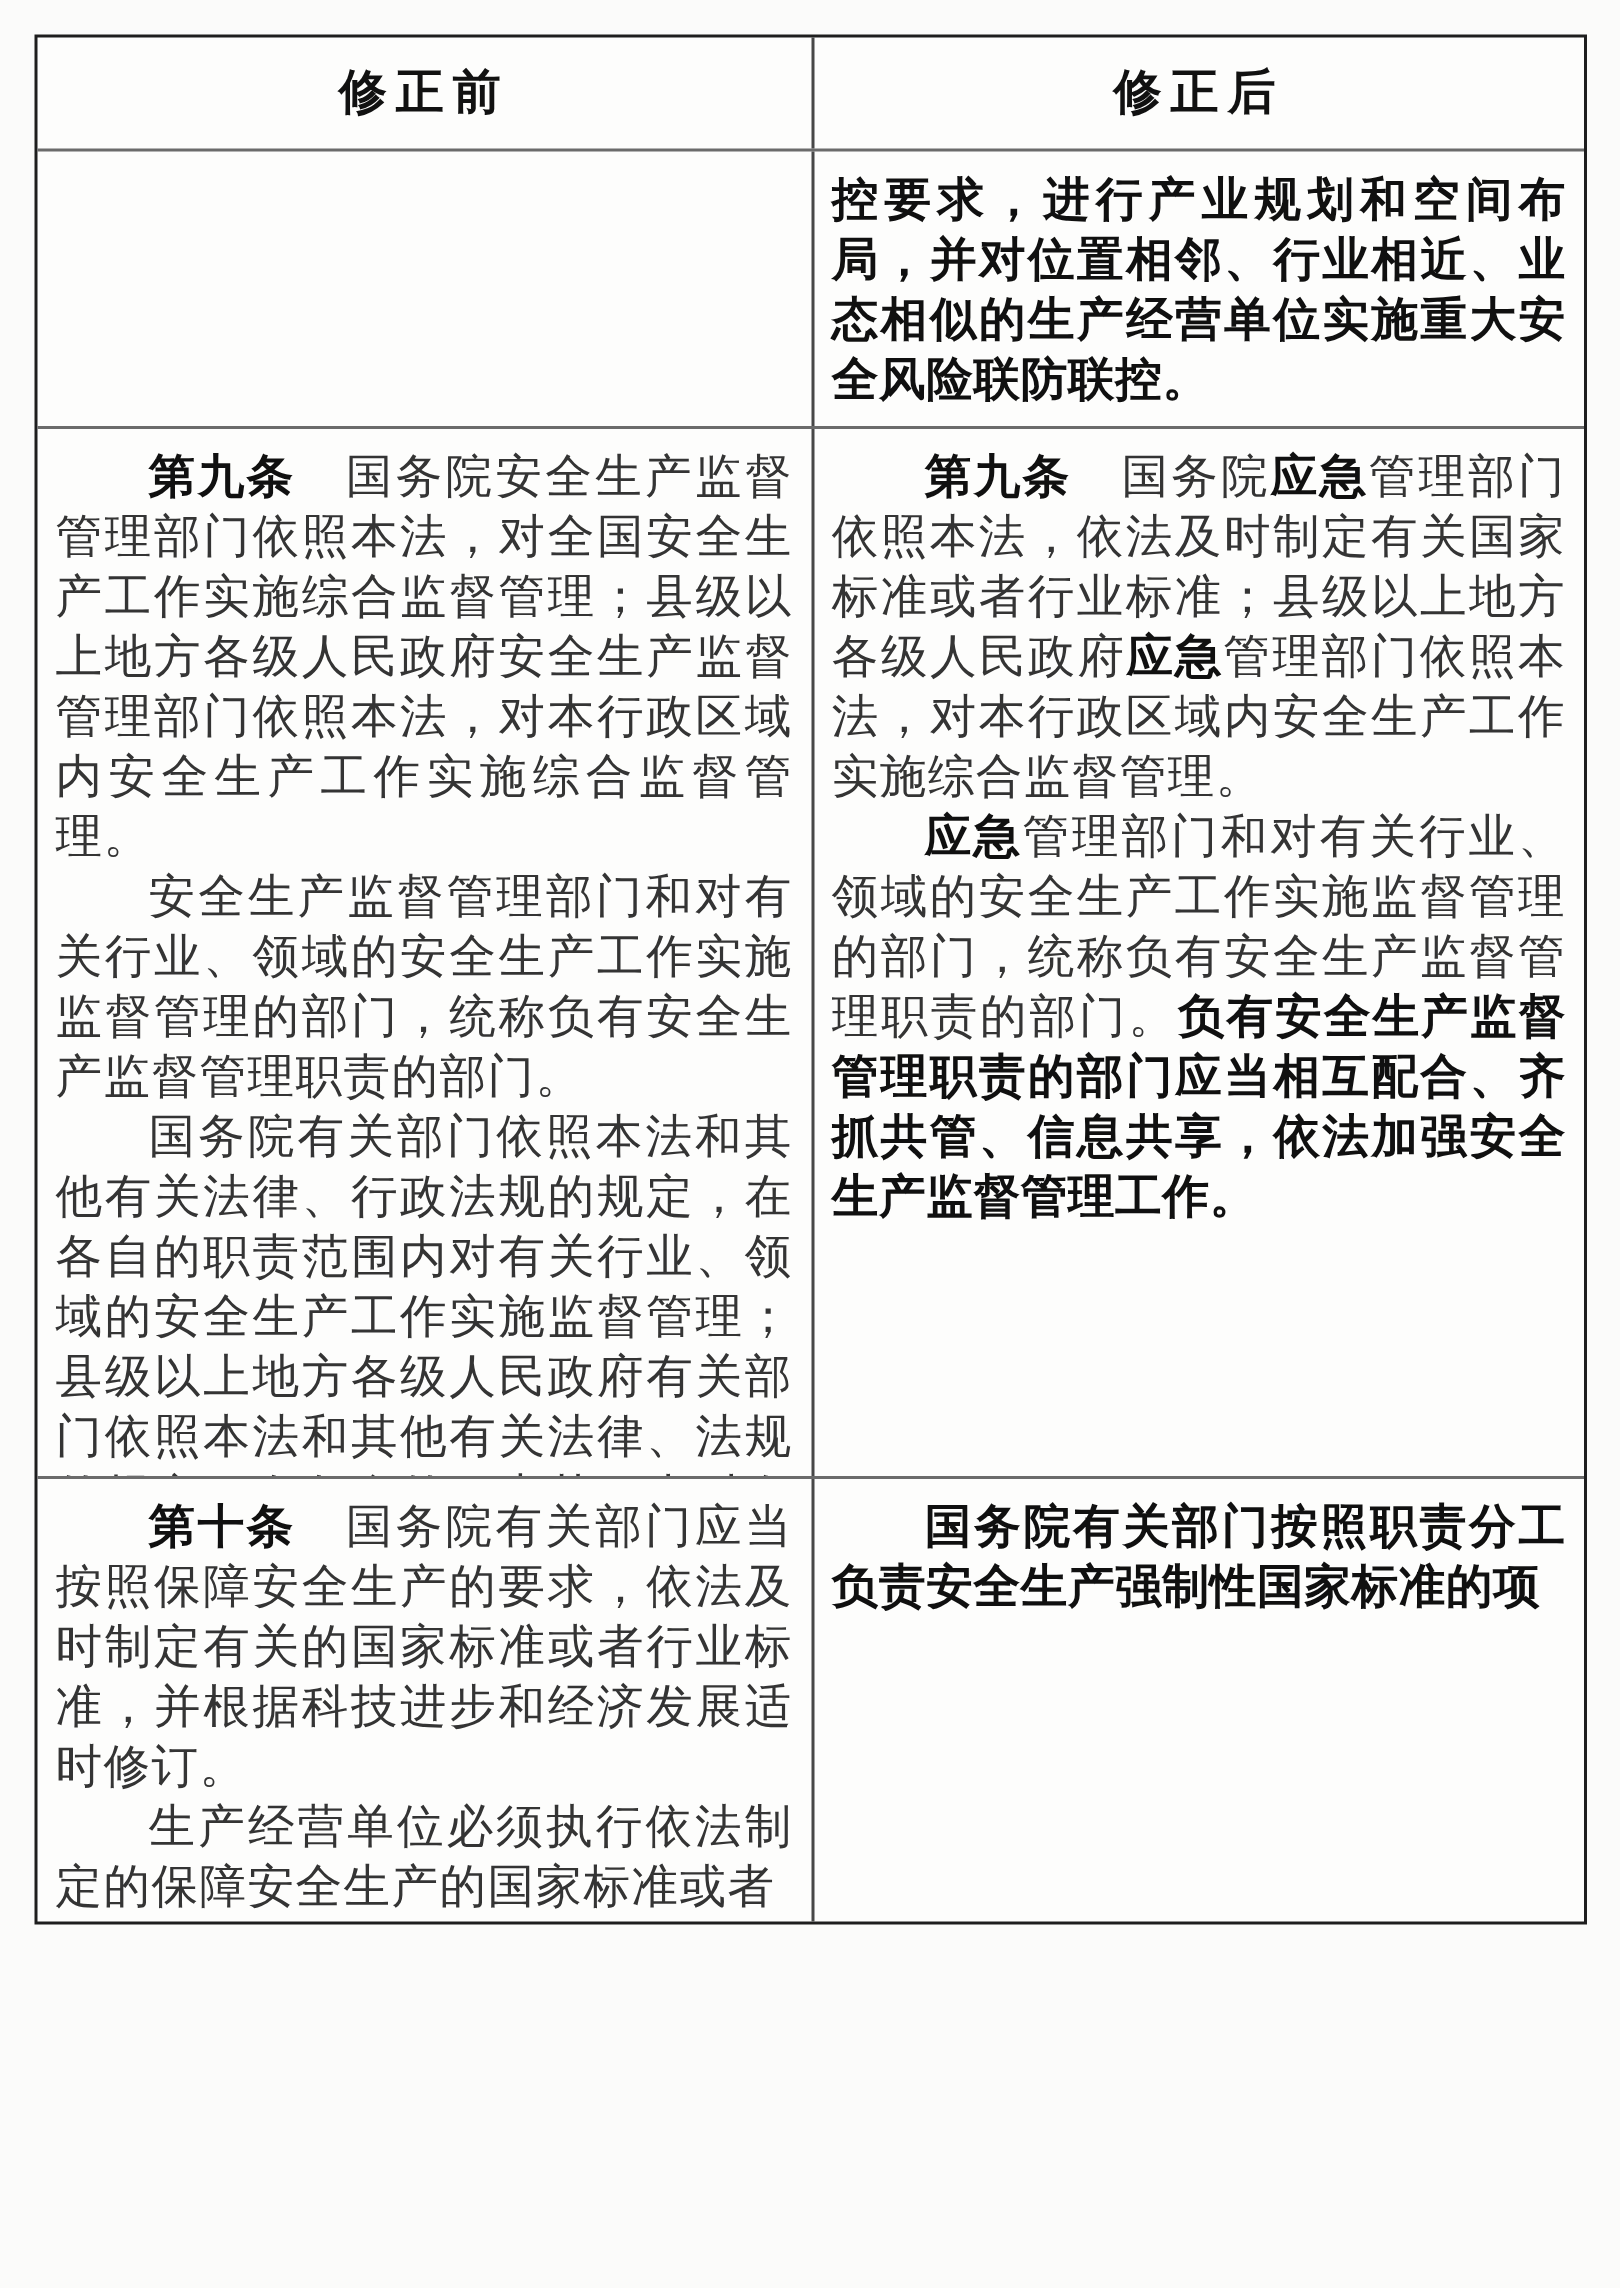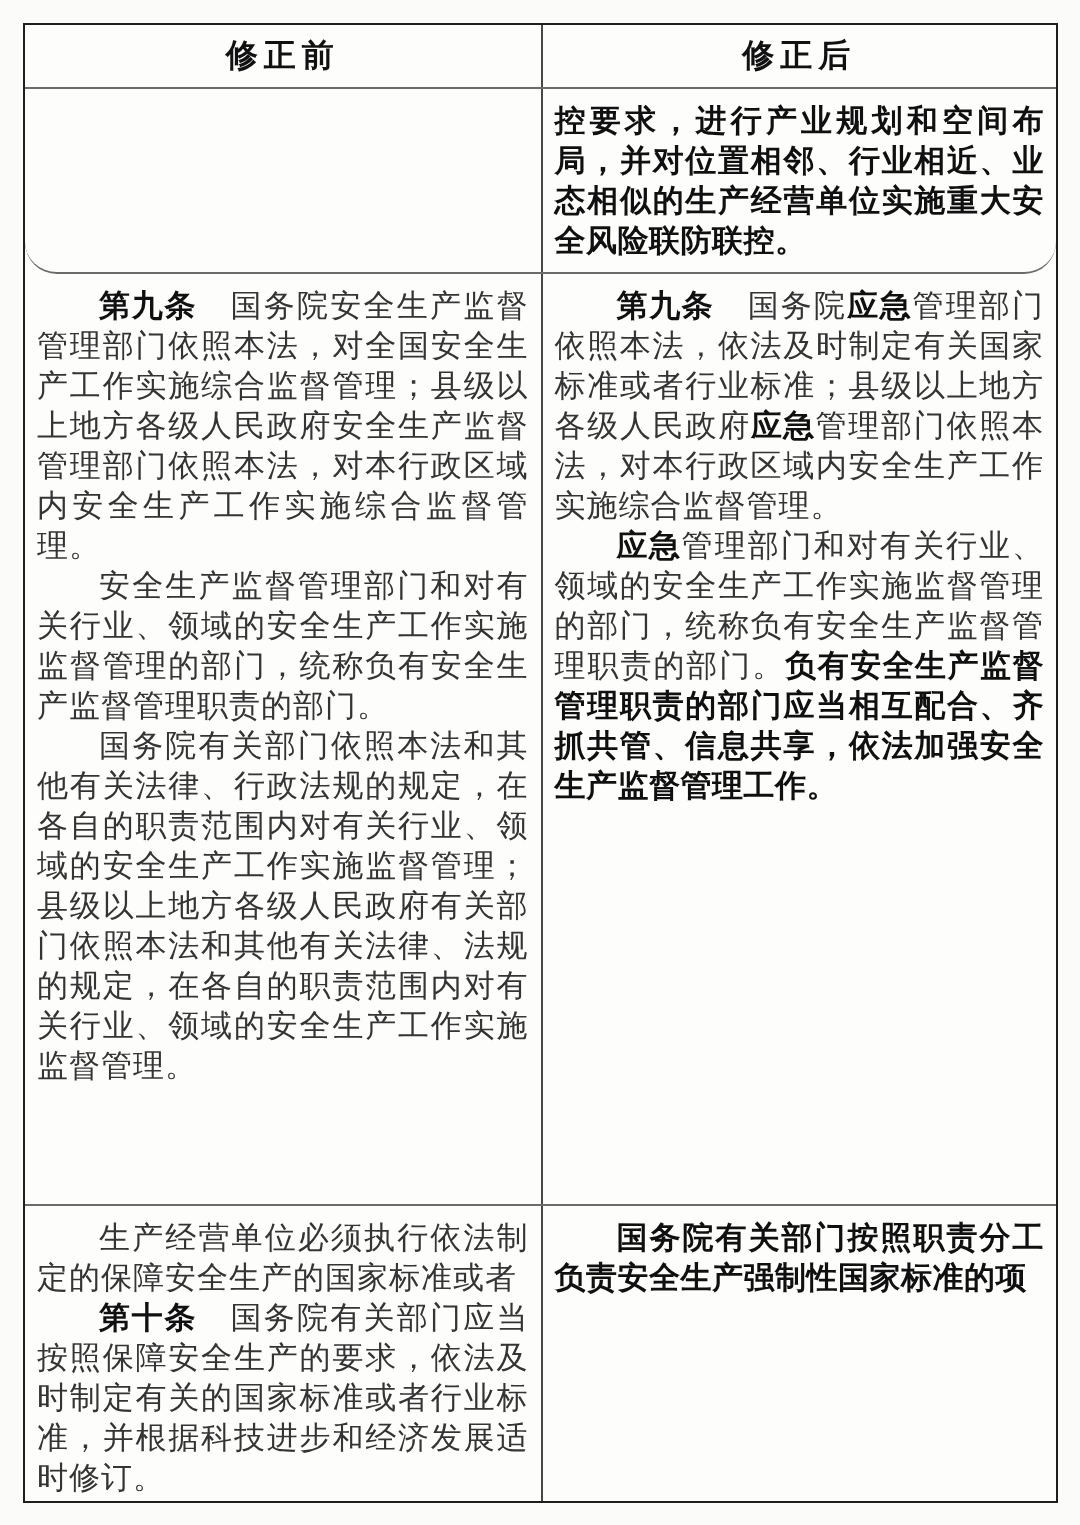--- a/index.html
+++ b/index.html
@@ -10,21 +10,21 @@
     color:#343434;
     position:relative;
     overflow:hidden;
   }
   .ctable {
     position:absolute; left:23px; top:23px; width:1035px;
     background:#fdfdfc;
     border:2px solid #1e1e1e;
   }
   .thead {
-    display:flex; height:64px;
+    display:flex; height:76px;
     border-bottom:2px solid #6b6b6b;
   }
   .th {
     flex:1 1 50%;
     display:flex; align-items:center; justify-content:center;
     font-family:"Liberation Sans", sans-serif;
     font-weight:700; font-size:32px; color:#111;
     letter-spacing:6px;
   }
   .th + .th { border-left:2px solid #474747; }
@@ -58,40 +58,40 @@
 </style>
 </head>
 <body>
 
 <div class="ctable">
   <div class="thead">
     <div class="th">修正前</div>
     <div class="th">修正后</div>
   </div>
   <div id="tbody">
-      <div class="trow" style="height: 185px; border-radius: 32px;">
+      <div class="trow" style="height: 185px;">
         <div class="cell"></div>
         <div class="cell">
           <p class="para"><span class="b">控要求，进行产业规划和空间布局，并对位置相邻、行业相近、业态相似的生产经营单位实施重大安全风险联防联控。</span></p>
         </div>
       </div>
-      <div class="trow" style="height: 932px;">
+      <div class="trow" style="height: 700px;">
         <div class="cell">
           <p class="para indent"><span class="b">第九条</span><span>　国务院安全生产监督管理部门依照本法，对全国安全生产工作实施综合监督管理；县级以上地方各级人民政府安全生产监督管理部门依照本法，对本行政区域内安全生产工作实施综合监督管理。</span></p>
           <p class="para indent"><span>安全生产监督管理部门和对有关行业、领域的安全生产工作实施监督管理的部门，统称负有安全生产监督管理职责的部门。</span></p>
           <p class="para indent"><span>国务院有关部门依照本法和其他有关法律、行政法规的规定，在各自的职责范围内对有关行业、领域的安全生产工作实施监督管理；县级以上地方各级人民政府有关部门依照本法和其他有关法律、法规的规定，在各自的职责范围内对有关行业、领域的安全生产工作实施监督管理。</span></p>
         </div>
         <div class="cell">
           <p class="para indent"><span class="b">第九条</span><span>　国务院</span><span class="b">应急</span><span>管理部门依照本法，依法及时制定有关国家标准或者行业标准；县级以上地方各级人民政府</span><span class="b">应急</span><span>管理部门依照本法，对本行政区域内安全生产工作实施综合监督管理。</span></p>
           <p class="para indent"><span class="b">应急</span><span>管理部门和对有关行业、领域的安全生产工作实施监督管理的部门，统称负有安全生产监督管理职责的部门。</span><span class="b">负有安全生产监督管理职责的部门应当相互配合、齐抓共管、信息共享，依法加强安全生产监督管理工作。</span></p>
         </div>
       </div>
       <div class="trow" style="height: 295px;">
         <div class="cell">
+          <p class="para indent"><span class="b">第十条</span><span>　国务院有关部门应当按照保障安全生产的要求，依法及时制定有关的国家标准或者行业标准，并根据科技进步和经济发展适时修订。</span></p>
           <p class="para indent"><span>生产经营单位必须执行依法制定的保障安全生产的国家标准或者</span></p>
-          <p class="para indent"><span class="b">第十条</span><span>　国务院有关部门应当按照保障安全生产的要求，依法及时制定有关的国家标准或者行业标准，并根据科技进步和经济发展适时修订。</span></p>
         </div>
         <div class="cell">
           <p class="para indent"><span class="b">国务院有关部门按照职责分工负责安全生产强制性国家标准的项</span></p>
         </div>
       </div>
     </div>
 </div>
 
 </body></html>

